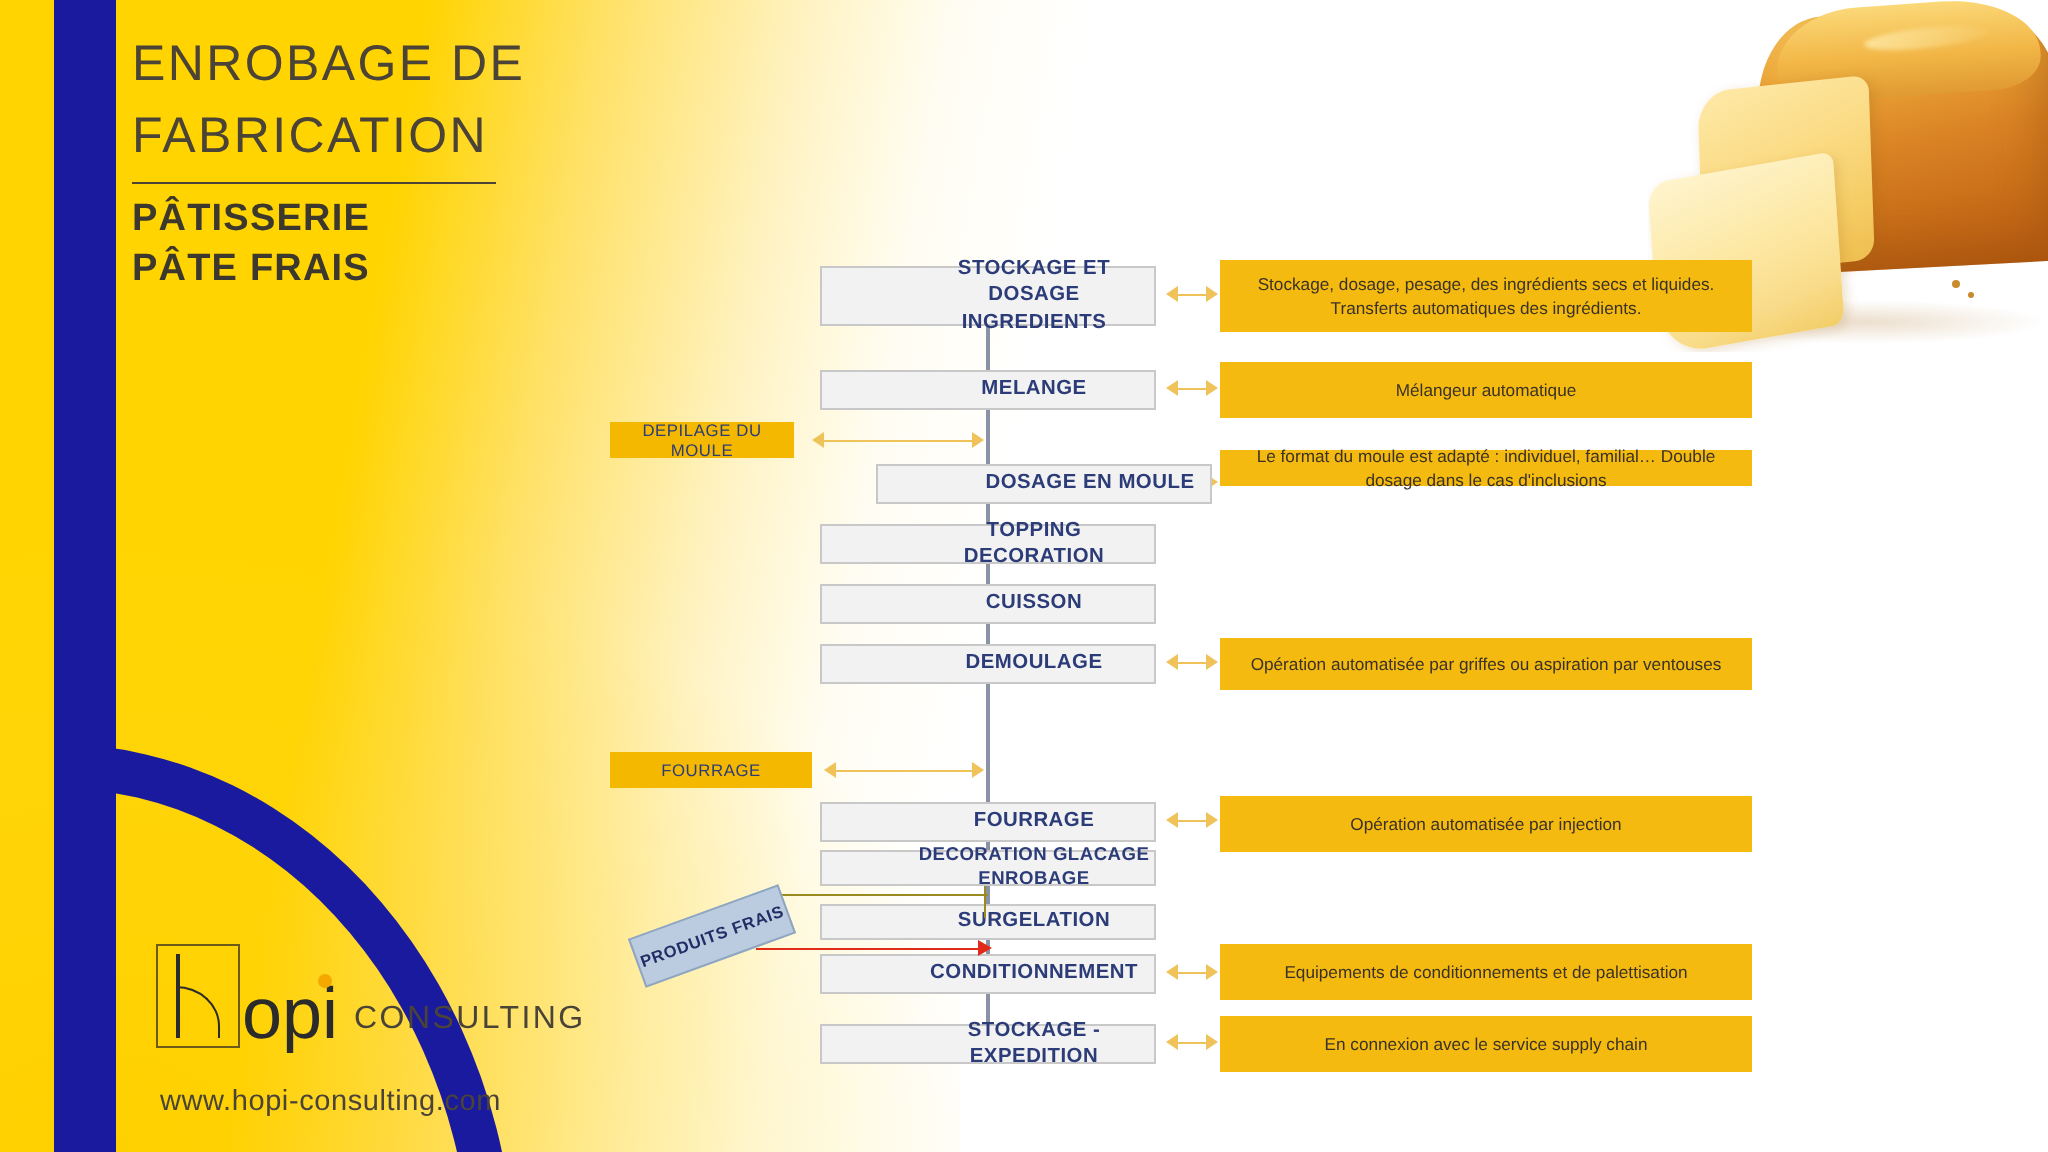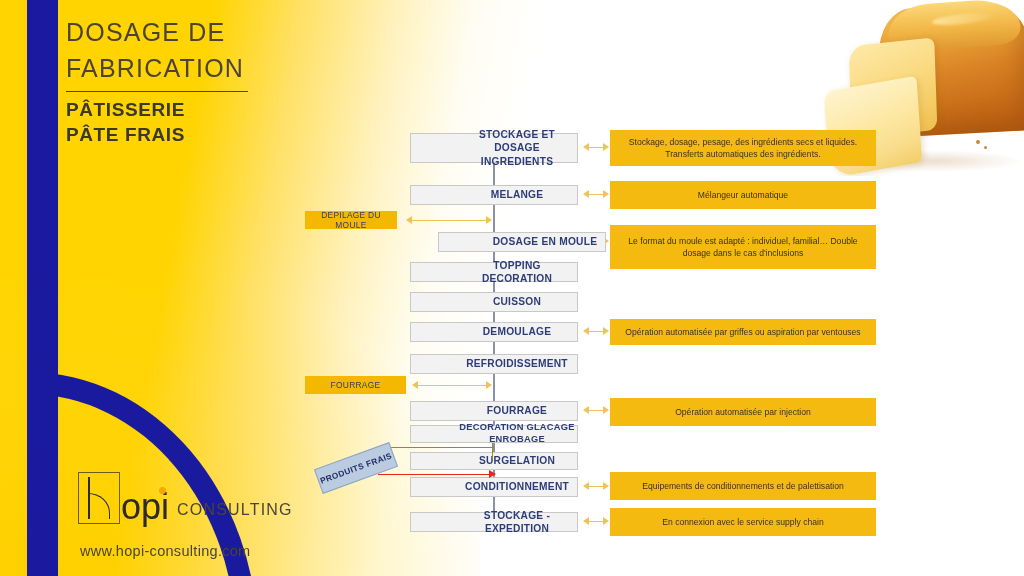--- a/index.html
+++ b/index.html
@@ -302,21 +302,21 @@
     <div class="cake-top"></div>
     <div class="cake-crack"></div>
     <div class="slice-a"></div>
     <div class="slice-a-crust"></div>
     <div class="slice-b"></div>
     <div class="cake-crumb" style="left:152px; top:140px;"></div>
     <div class="cake-crumb" style="left:160px; top:146px; width:3px; height:3px;"></div>
   </div>
 
   <div class="title-block">
-    <div class="title-line1">DOSAGE DE</div>
+    <div class="title-line1">ENROBAGE DE</div>
     <div class="title-line2">FABRICATION</div>
     <div class="title-rule"></div>
     <div class="subtitle">PÂTISSERIE</div>
     <div class="subtitle">PÂTE FRAIS</div>
   </div>
 
   <div class="logo">
     <div class="logo-h"></div>
     <div class="logo-opi">opi<span class="logo-dot"></span></div>
     <div class="logo-consulting">CONSULTING</div>
@@ -324,30 +324,29 @@
   <div class="logo-url">www.hopi-consulting.com</div>
 
   <div class="spine"></div>
 
   <div class="proc-box" style="top:133px; height:30px;">STOCKAGE ET DOSAGE INGREDIENTS</div>
   <div class="proc-box" style="top:185px; height:20px;">MELANGE</div>
   <div class="proc-box" style="top:232px; height:20px;margin-left:28px;">DOSAGE EN MOULE</div>
   <div class="proc-box" style="top:262px; height:20px;">TOPPING DECORATION</div>
   <div class="proc-box" style="top:292px; height:20px;">CUISSON</div>
   <div class="proc-box" style="top:322px; height:20px;">DEMOULAGE</div>
-  <div class="proc-box" style="top:354px; height:20px;">REFROIDISSEMENT</div>
   <div class="proc-box" style="top:401px; height:20px;">FOURRAGE</div>
   <div class="proc-box small" style="top:425px; height:18px;">DECORATION GLACAGE ENROBAGE</div>
   <div class="proc-box" style="top:452px; height:18px;">SURGELATION</div>
   <div class="proc-box" style="top:477px; height:20px;">CONDITIONNEMENT</div>
   <div class="proc-box" style="top:512px; height:20px;">STOCKAGE - EXPEDITION</div>
 
   <div class="note-box" style="top:130px; height:36px;">Stockage, dosage, pesage, des ingrédients secs et liquides. Transferts automatiques des ingrédients.</div>
   <div class="note-box" style="top:181px; height:28px;">Mélangeur automatique</div>
-  <div class="note-box" style="top:225px; height:44px;">Le format du moule est adapté : individuel, familial… Double dosage dans le cas d'inclusions</div>
+  <div class="note-box" style="top:225px; height:18px;">Le format du moule est adapté : individuel, familial… Double dosage dans le cas d'inclusions</div>
   <div class="note-box" style="top:319px; height:26px;">Opération automatisée par griffes ou aspiration par ventouses</div>
   <div class="note-box" style="top:398px; height:28px;">Opération automatisée par injection</div>
   <div class="note-box" style="top:472px; height:28px;">Equipements de conditionnements et de palettisation</div>
   <div class="note-box" style="top:508px; height:28px;">En connexion avec le service supply chain</div>
 
   <div class="dbl-arrow" style="left:583px; top:143px; width:26px;">
     <span class="head-l"></span>
     <span class="shaft"></span>
     <span class="head-r"></span>
   </div>

